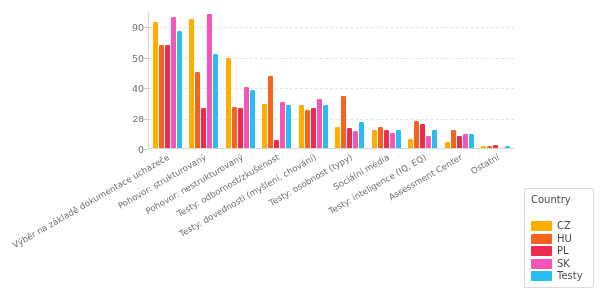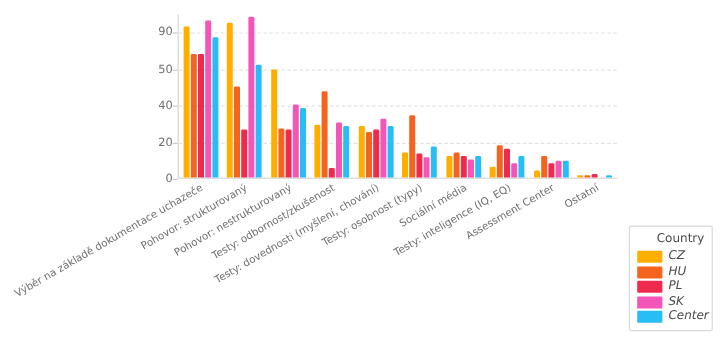--- a/index.html
+++ b/index.html
@@ -126,29 +126,28 @@
     width: 70px;
     background: #ffffff;
     border: 1px solid #d9d9d9;
     border-radius: 2px;
     padding: 5px 6px 6px 6px;
     box-sizing: border-box;
   }
   .legend-title {
     font-size: 10px;
     color: #4a4a4a;
-    text-align: right;
-    margin-bottom: 4px;
+    text-align: left;
+    margin-bottom: 16px;
   }
   .legend-row {
     display: flex;
     align-items: flex-end;
     margin-bottom: 2.5px;
     gap: 5px;
-    font-style: italic;
   }
   .legend-row:last-child { margin-bottom: 0; }
   .legend-swatch {
     width: 21px;
     height: 10px;
     border-radius: 1px;
     flex: 0 0 auto;
   }
   .legend-label {
     font-size: 10px;
@@ -157,21 +156,21 @@
   }
 </style>
 </head>
 <body>
 
 <div id="chart-root">
 
   <div class="ytick-wrap" id="yaxis">
       <div class="ytick-label" style="top: 137px;">0</div>
       <div class="ytick-mark" style="top: 137px;"></div>
-      <div class="ytick-label" style="top: 106.556px;">20</div>
+      <div class="ytick-label" style="top: 106.556px; font-family: Liberation Mono, monospace;">20</div>
       <div class="ytick-mark" style="top: 106.556px;"></div>
       <div class="ytick-label" style="top: 76.1111px; margin-left: 27px;">40</div>
       <div class="ytick-mark" style="top: 76.1111px;"></div>
       <div class="ytick-label" style="top: 45.6667px;">50</div>
       <div class="ytick-mark" style="top: 45.6667px;"></div>
       <div class="ytick-label" style="top: 15.2222px;">90</div>
       <div class="ytick-mark" style="top: 15.2222px;"></div>
     </div>
 
   <div class="plot-wrap">
@@ -282,18 +281,18 @@
         <div class="legend-row">
           <div class="legend-swatch" style="background: rgb(238, 43, 78);"></div>
           <div class="legend-label">PL</div>
         </div>
         <div class="legend-row">
           <div class="legend-swatch" style="background: rgb(244, 85, 184);"></div>
           <div class="legend-label">SK</div>
         </div>
         <div class="legend-row">
           <div class="legend-swatch" style="background: rgb(41, 189, 245);"></div>
-          <div class="legend-label">Center</div>
+          <div class="legend-label">Testy</div>
         </div>
       </div>
   </div>
 
 </div>
 
 </body></html>

